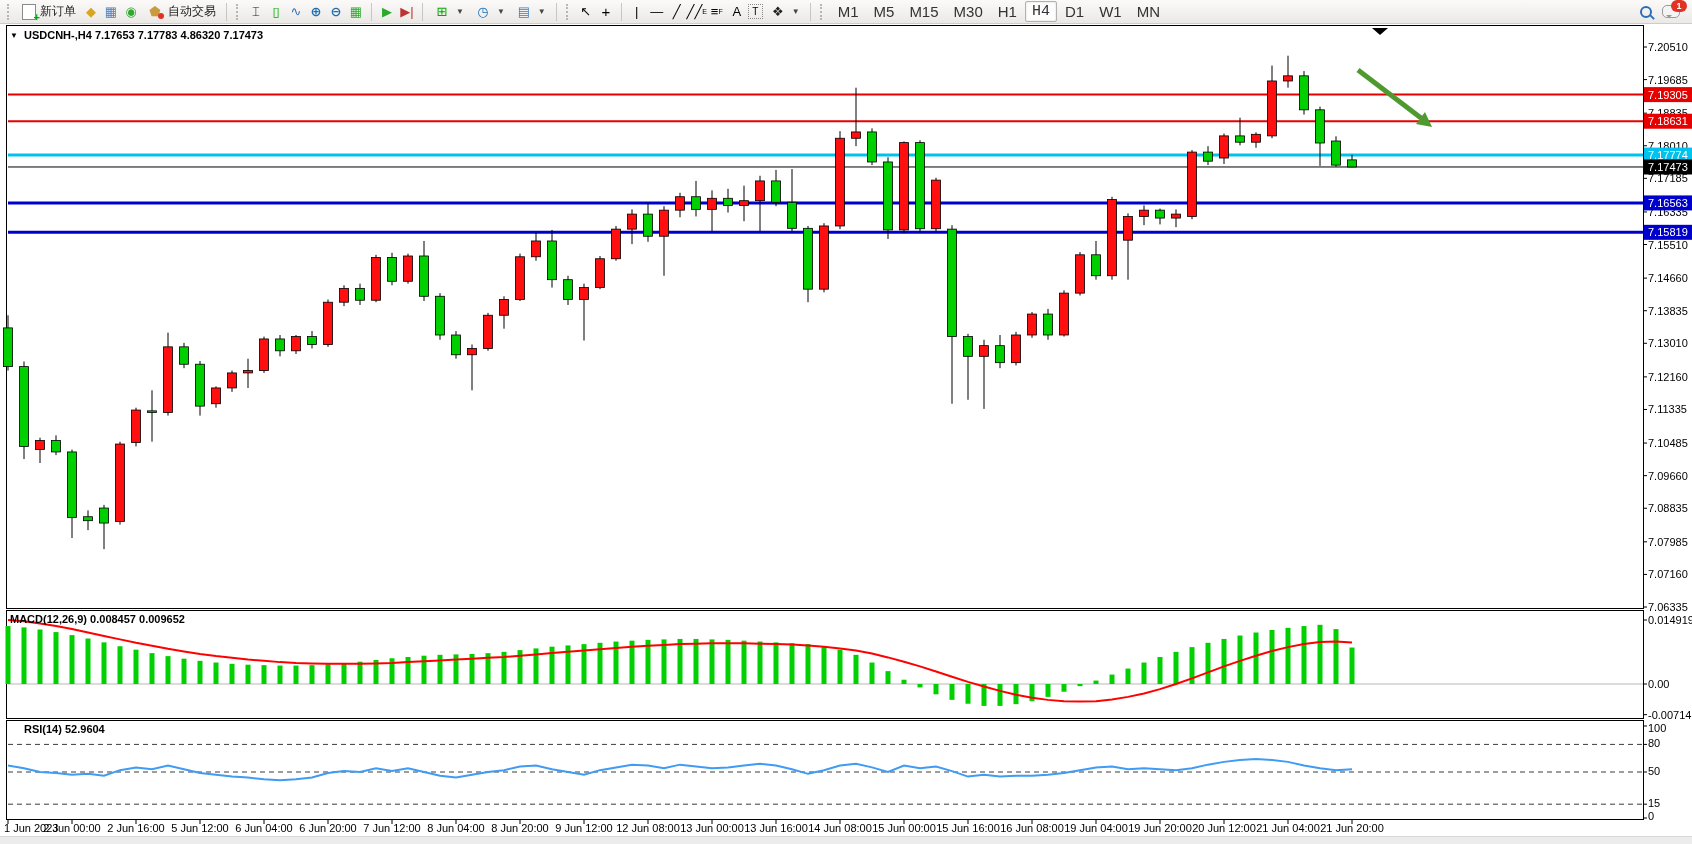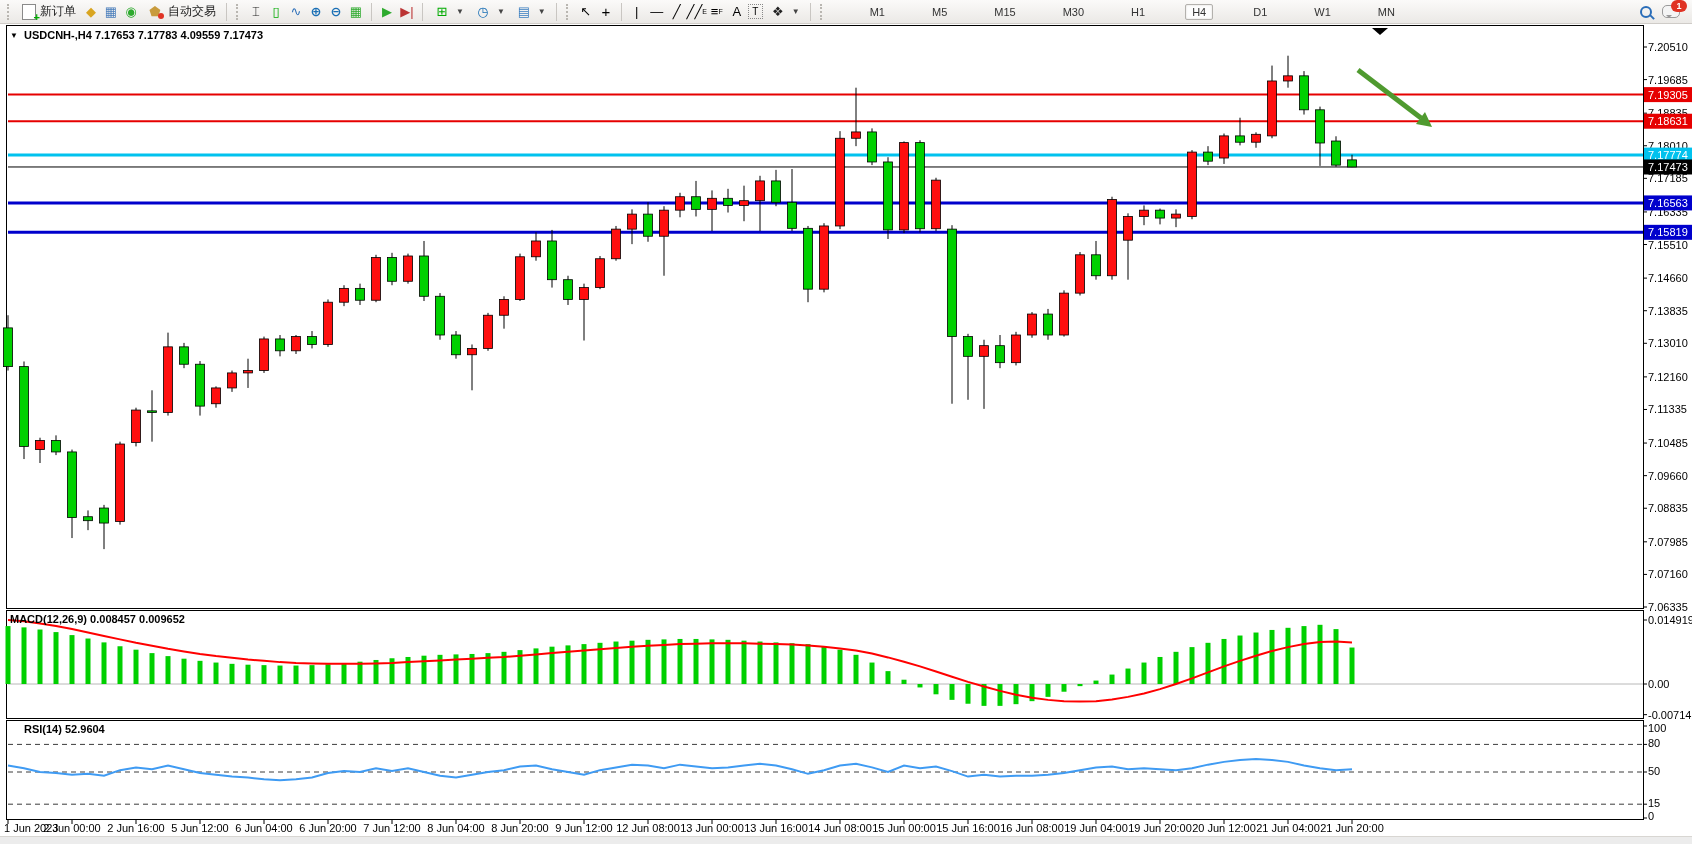--- a/index.html
+++ b/index.html
@@ -8,22 +8,22 @@
   
   #toolbar{position:absolute;left:0;top:0;width:1692px;height:24px;background:linear-gradient(#fbfaf9,#ebe9e6);
     border-bottom:1px solid #cfccc8;display:flex;align-items:center;padding:0 4px;box-sizing:border-box;gap:2px;z-index:5;}
   .grip{width:4px;height:16px;border-left:2px dotted #b9b6b1;margin:0 3px;}
   .sep{width:1px;height:18px;background:#c9c6c2;margin:0 4px;}
   .tb-btn{display:flex;align-items:center;gap:4px;padding:1px 4px;font-size:12px;color:#222;border-radius:2px;}
   .tb-ico{display:inline-flex;align-items:center;justify-content:center;width:18px;height:17px;font-size:13px;line-height:1;}
   .doc-ico{position:relative;width:12px;height:14px;background:#fff;border:1px solid #8a8a8a;}
   .doc-ico i{position:absolute;right:-5px;bottom:-4px;font-style:normal;color:#0a0;font-weight:bold;font-size:11px;}
   .caret{font-size:8px;color:#444;margin-left:1px;}
-  .tf{padding:1px 6px;font-size:11px;color:#333;border:1px solid transparent;border-radius:2px;margin-left:32px;}
-  .tf.active{background:#fdfdfd;border:1px solid #b3b1ad;box-shadow:inset 0 0 2px #d8d6d2;}
+  .tf{padding:1px 6px;font-size:15px;color:#333;border:1px solid transparent;border-radius:2px;}
+  .tf.active{background:#fdfdfd;border:1px solid #b3b1ad;box-shadow:inset 0 0 2px #d8d6d2;font-family:Liberation Mono, monospace;}
   .lens{position:relative;width:8px;height:8px;border:2px solid #2a6db8;border-radius:50%;display:inline-block;}
   .lens::after{content:'';position:absolute;width:6px;height:2px;background:#2a6db8;right:-5px;bottom:-2px;transform:rotate(45deg);}
   .bubble{position:relative;width:16px;height:11px;border:1px solid #9a9a9a;border-radius:5px;background:#f4f4f4;display:inline-block;}
   .bubble::after{content:'';position:absolute;left:3px;bottom:-4px;border:3px solid transparent;border-top-color:#9a9a9a;}
   .badge{position:absolute;top:-6px;right:-8px;min-width:12px;height:12px;background:#e03324;color:#fff;border-radius:7px;
     font-size:9px;line-height:12px;text-align:center;padding:0 2px;font-weight:bold;}
   .right{margin-left:auto;display:flex;align-items:center;gap:10px;padding-right:8px;}
   
   .pane-label{position:absolute;font-size:11px;color:#000;z-index:3;white-space:nowrap;font-weight:bold;}
   #chart-title{left:10px;top:29px;font-weight:bold;}
@@ -494,21 +494,21 @@
       <line x1="1352" y1="819.5" x2="1352" y2="824" stroke="#000"></line>
       <text x="1352" y="832" font-size="11" text-anchor="middle" font-family="Liberation Sans, sans-serif">21 Jun 20:00</text>
       <polygon points="1372,28 1388,28 1380,35" fill="#000"></polygon>
       <line x1="1358" y1="70" x2="1421" y2="118" stroke="#4f9a2f" stroke-width="5"></line>
       <polygon points="1432,127 1416,124 1425,112" fill="#4f9a2f"></polygon>
     </svg>
 
   <div class="pane-label" id="chart-title">
     <span class="mk">▼</span>
     <span>USDCNH-,H4</span>
-    <span>7.17653 7.17783 4.09559 7.17473</span>
+    <span>7.17653 7.17783 4.86320 7.17473</span>
   </div>
   <div class="pane-label" id="macd-label">
     <span>MACD(12,26,9)</span>
     <span>0.008457 0.009652</span>
   </div>
   <div class="pane-label" id="rsi-label">
     <span>RSI(14)</span>
     <span>52.9604</span>
   </div>
 

